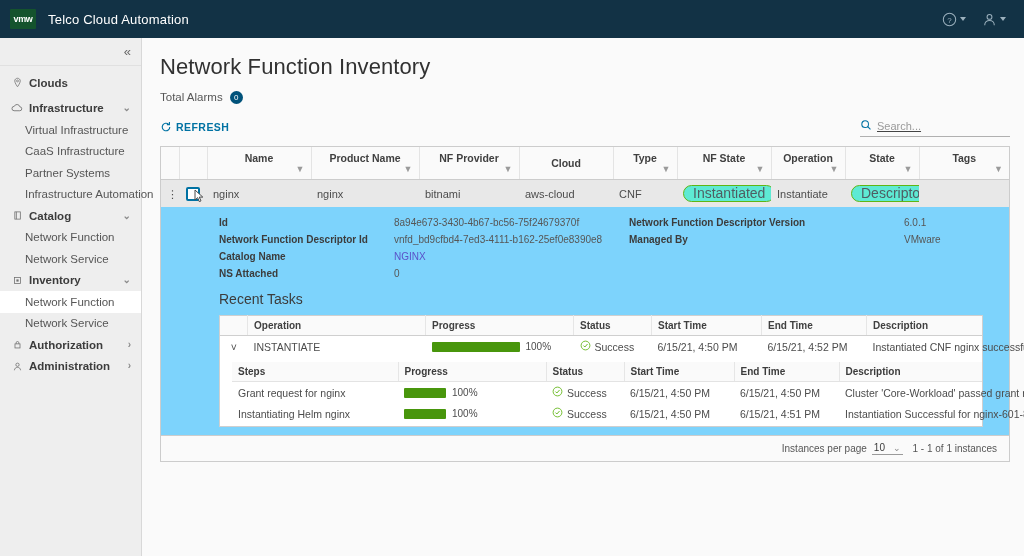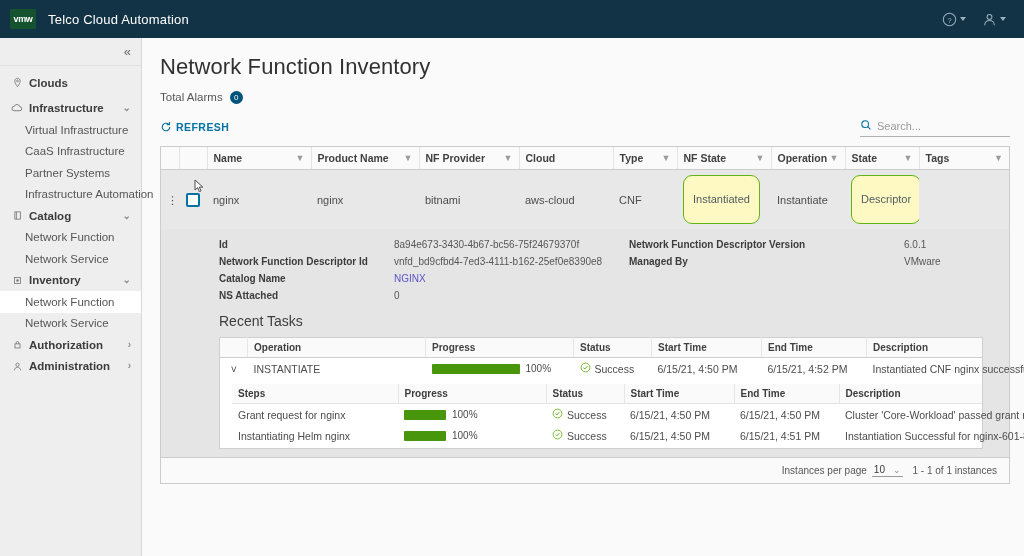--- a/index.html
+++ b/index.html
@@ -101,61 +101,61 @@
     color: #0072a3; font-size: 10.5px; font-weight: bold;
     letter-spacing: .45px; cursor: pointer;
   }
   .refresh-btn svg { display: block; }
   .search-wrap {
     margin-left: auto; display: flex; align-items: center; gap: 5px;
     border-bottom: 1px solid #b0b0b0; width: 150px; padding-bottom: 1px;
   }
   .search-wrap input {
     border: 0; outline: 0; background: transparent;
-    font-family: inherit; font-size: 11px; color: #444; width: 100%;
+    font-family: inherit; font-size: 11px; color: #444; width: 100%; text-decoration: underline;
   }
   .search-wrap input::placeholder { color: #9a9a9a; }
 
   
   .datagrid {
     border: 1px solid #cccccc; background: #ffffff;
     display: flex; flex-direction: column;
   }
   table.grid { width: 100%; border-collapse: collapse; table-layout: fixed; }
   table.grid th {
     background: #fafafa; border-bottom: 1px solid #cccccc;
     font-size: 10.5px; color: #404040; font-weight: bold;
     text-align: left; padding: 5px 6px; height: 22px;
     position: relative; white-space: nowrap;
   }
   table.grid th + th { border-left: 1px solid #e4e4e4; }
-  .th-inner { display: flex; align-items: center; }
+  .th-inner { display: flex; align-items: center; flex-direction: column; }
   .filter-ico { margin-left: auto; color: #9a9a9a; font-size: 9px; cursor: pointer; }
   table.grid td {
     font-size: 11px; color: #4c4c4c; padding: 5px 6px;
     height: 24px; white-space: nowrap; overflow: hidden;
   }
   tr.datarow { background: #e8e8e8; }
   .kebab { color: #777; font-size: 11px; letter-spacing: 0; line-height: 8px; cursor: pointer; text-align:center;}
   .cellcheck { position: relative; }
   .chk {
     width: 14px; height: 14px; border: 2px solid #0072a3;
     background: #ffffff; border-radius: 2px; margin-left: 1px;
     cursor: pointer;
   }
   .cursor-ico { position: absolute; left: 15px; top: 9px; pointer-events: none; }
   .link { color: #0072a3; cursor: pointer; }
   .pill {
     display: inline-block; border: 1px solid #60b515;
-    background: #fef9c3; color: #4f5d63; border-radius: 9px;
-    font-size: 11px; padding: 17px 9px; line-height: 13px;
+    background: #5eead4; color: #4f5d63; border-radius: 9px;
+    font-size: 14px; padding: 1px 9px; line-height: 13px;
   }
 
   
-  .detail-panel { background: #e5e5e5; padding: 6px 0 8px 0; }
+  .detail-panel { background: #7dd3fc; padding: 6px 0 8px 0; }
   .kv-grid {
     display: grid;
     grid-template-columns: 175px 235px 1fr 105px;
     row-gap: 6px; font-size: 10px; padding: 4px 0 0 58px;
   }
   .kv-key { color: #3c3c3c; font-weight: bold; }
   .kv-val { color: #565656; }
   .kv-val.link { color: #5a52c8; }
 
   .recent-title { font-size: 14px; color: #3c3c3c; padding: 12px 0 8px 58px; }

